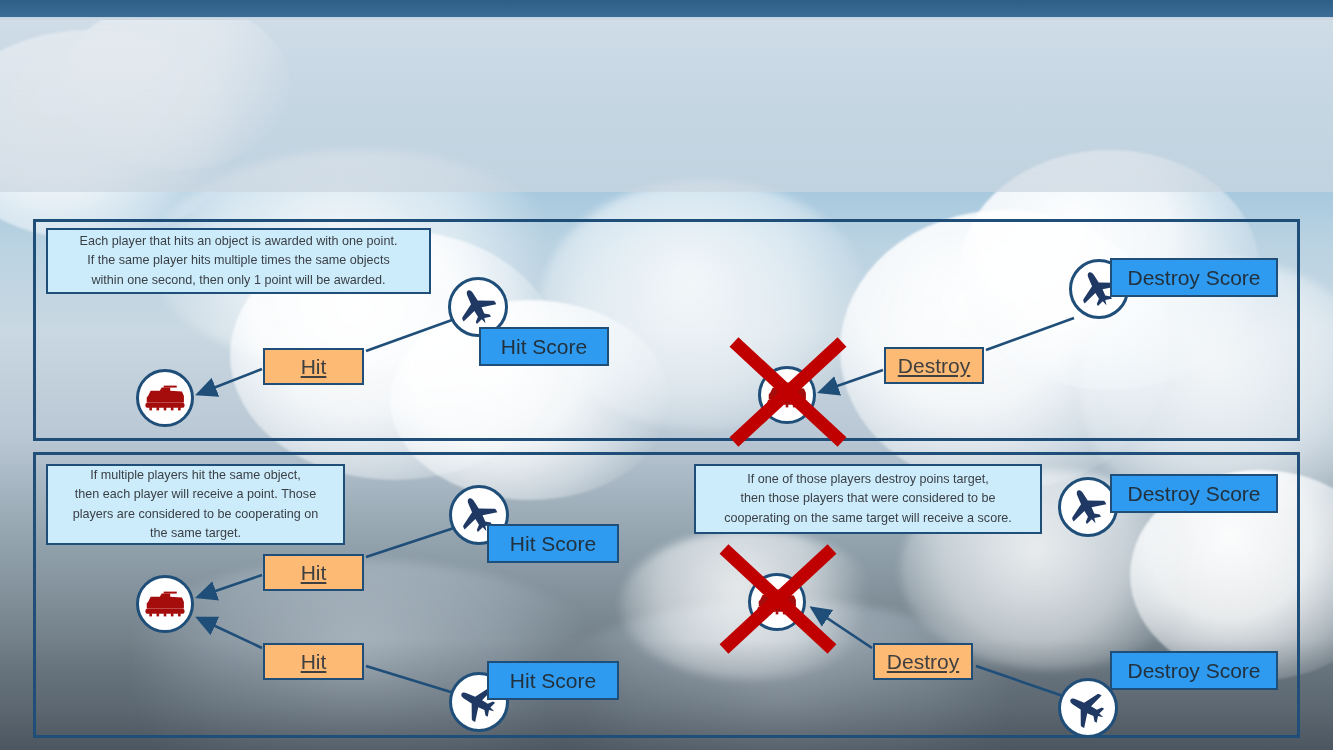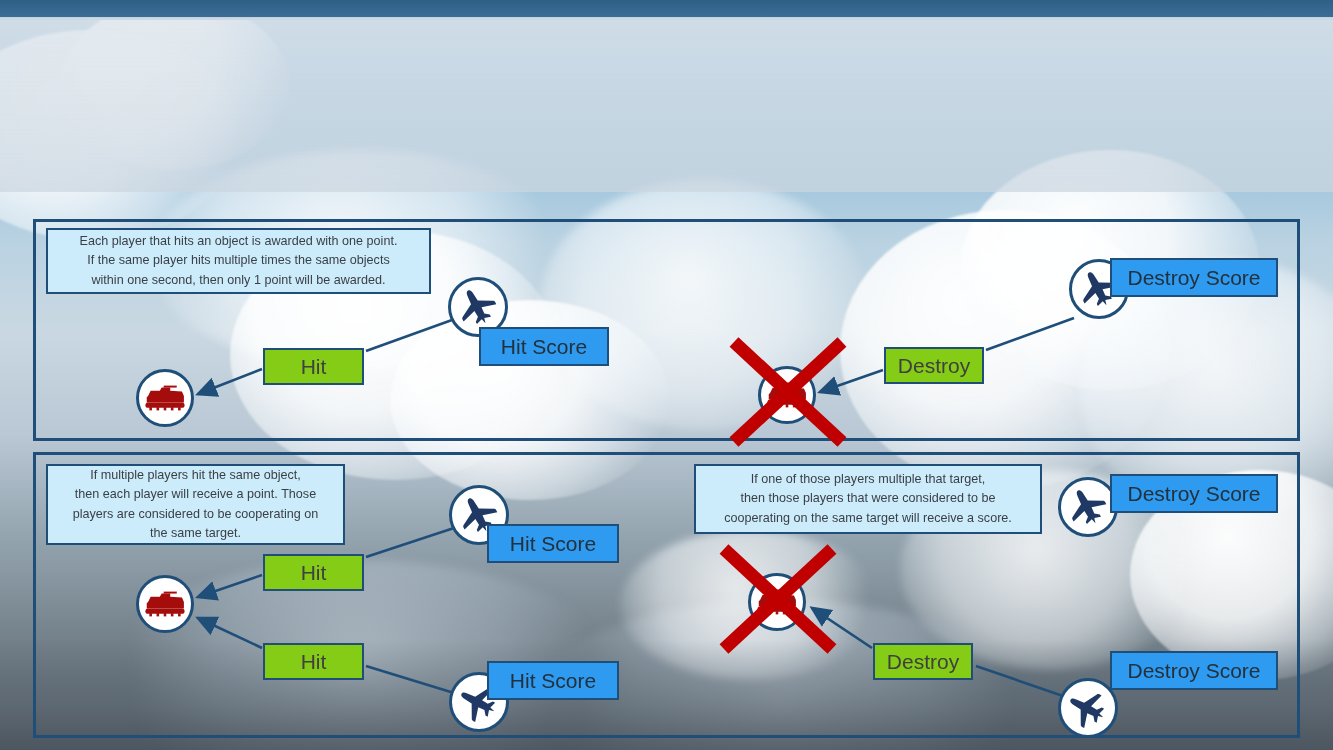--- a/index.html
+++ b/index.html
@@ -107,28 +107,29 @@
     white-space: pre-line;
   }
   #note-1 { left: 46px;  top: 228px; width: 385px; height: 66px; }
   #note-2 { left: 668px; top: 228px; width: 384px; height: 66px; }
   #note-3 { left: 46px;  top: 464px; width: 299px; height: 81px; }
   #note-4 { left: 694px; top: 464px; width: 348px; height: 70px; }
 
   
   .label-box {
     position: absolute;
-    background: #84cc16;
+    background: #fdba74;
     border: 2.5px solid #1f4e79;
     color: #404040;
     font-size: 21px;
     display: flex;
     align-items: center;
     justify-content: center;
     z-index: 6;
+    text-decoration: underline;
   }
   #hit-1      { left: 263px; top: 348px; width: 101px; height: 37px; }
   #destroy-1  { left: 884px; top: 347px; width: 100px; height: 37px; }
   #hit-2      { left: 263px; top: 554px; width: 101px; height: 37px; }
   #hit-3      { left: 263px; top: 643px; width: 101px; height: 37px; }
   #destroy-2  { left: 873px; top: 643px; width: 100px; height: 37px; }
 
   
   .score-box {
     position: absolute;
@@ -245,21 +246,21 @@
     <line x1="872" y1="648" x2="812" y2="608" stroke="#1F4E79" stroke-width="2.6" marker-end="url(#arrow)"></line>
   </svg>
 
   <div class="note" id="note-1">Each player that hits an object is awarded with one point.
 If the same player hits multiple times the same objects
 within one second,  then only 1 point will be awarded.</div>
   <div class="note" id="note-3">If multiple players hit the same object,
 then each player will receive a point. Those
 players are considered to  be cooperating on
 the same target.</div>
-  <div class="note" id="note-4">If one of those players multiple that target,
+  <div class="note" id="note-4">If one of those players destroy poins target,
 then those players that were considered to  be
 cooperating on the same target will receive a score.</div>
 
   <div class="unit" id="jet-1">
     <svg width="44" height="44" viewBox="0 0 64 64" aria-hidden="true">
       <g fill="#1F3864" transform="rotate(-28 32 32)">
         <path d="M30.5 4 c2.6 0 4.1 2.6 4.4 6.2 l1.1 13.4 l19.5 10.6 c1.3 .7 1.9 1.8 1.9 3.2 l0 3.4 l-21 -6.1 l-.7 9.8 l6.3 5.1 l0 3.6 l-9.4 -2.8 l-2.1 7.6 l-2.1 -7.6 l-9.4 2.8 l0 -3.6 l6.3 -5.1 l-.7 -9.8 l-21 6.1 l0 -3.4 c0 -1.4 .6 -2.5 1.9 -3.2 l19.5 -10.6 l1.1 -13.4 C26.4 6.6 27.9 4 30.5 4 z"></path>
       </g>
     </svg>
   </div>

